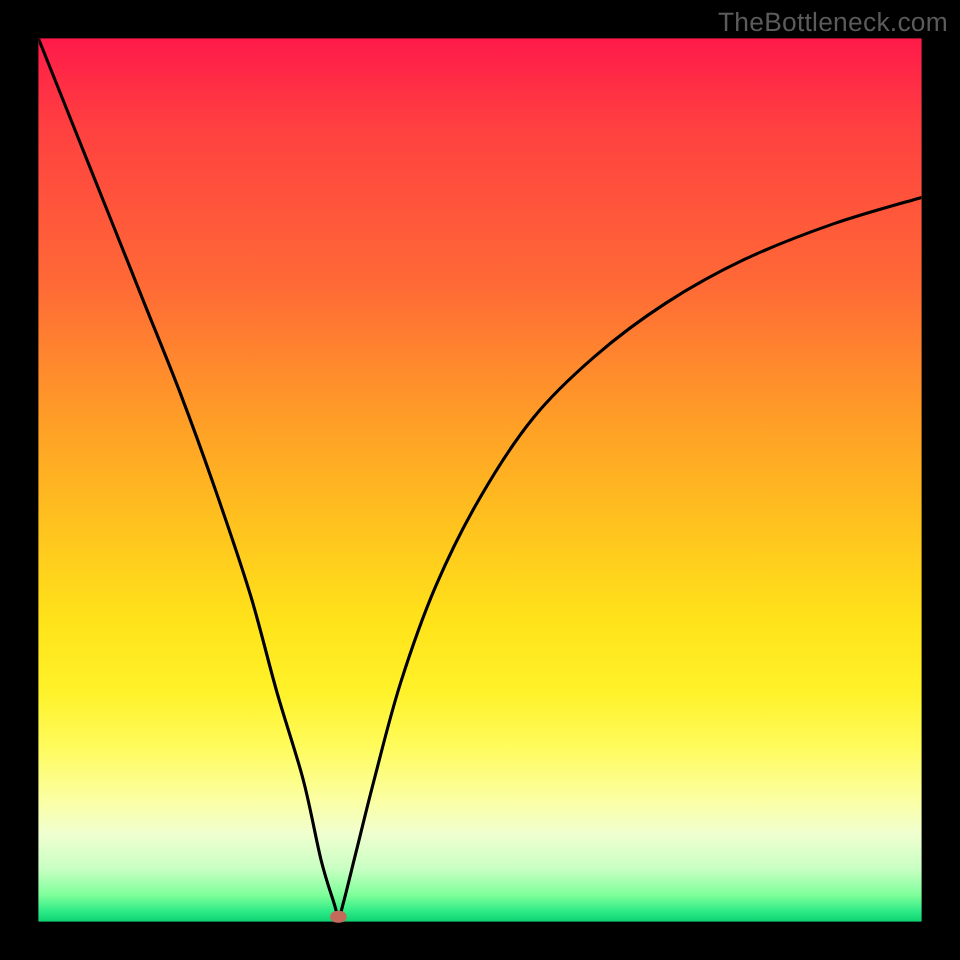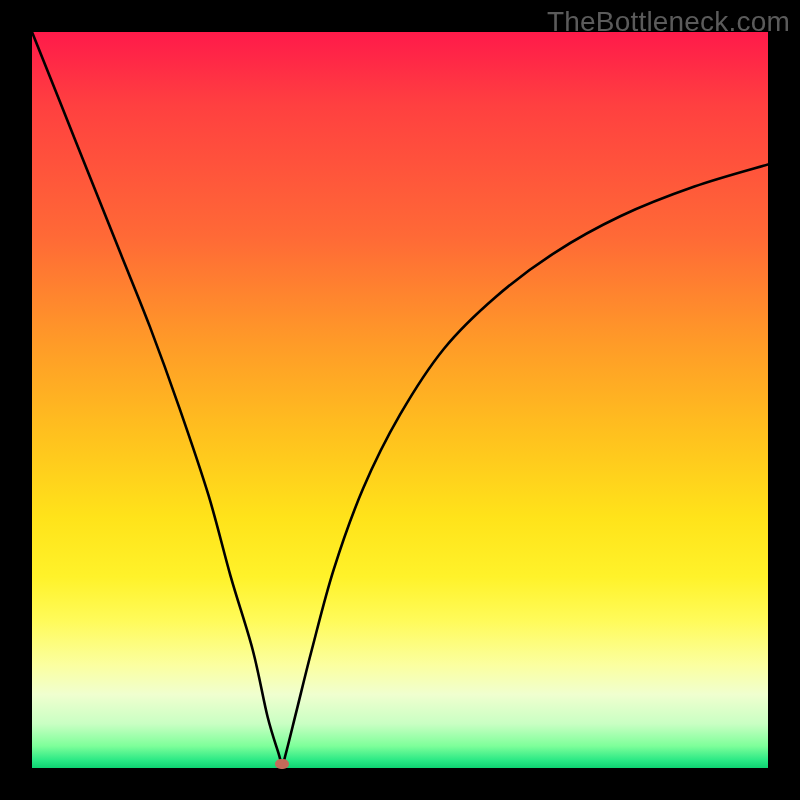--- a/index.html
+++ b/index.html
@@ -40,21 +40,21 @@
       #7eff9a 97%,
       #28e884 99%,
       #0ed372 100%
     );
   }
   .watermark {
     position: absolute;
     top: 6px;
     right: 10px;
     color: #5b5b5b;
-    font-size: 28px;
+    font-size: 22px;
     font-weight: 500;
     letter-spacing: 0.2px;
     user-select: none;
   }
   svg.curve {
     position: absolute;
     left: 0;
     top: 0;
     width: 736px;
     height: 736px;

